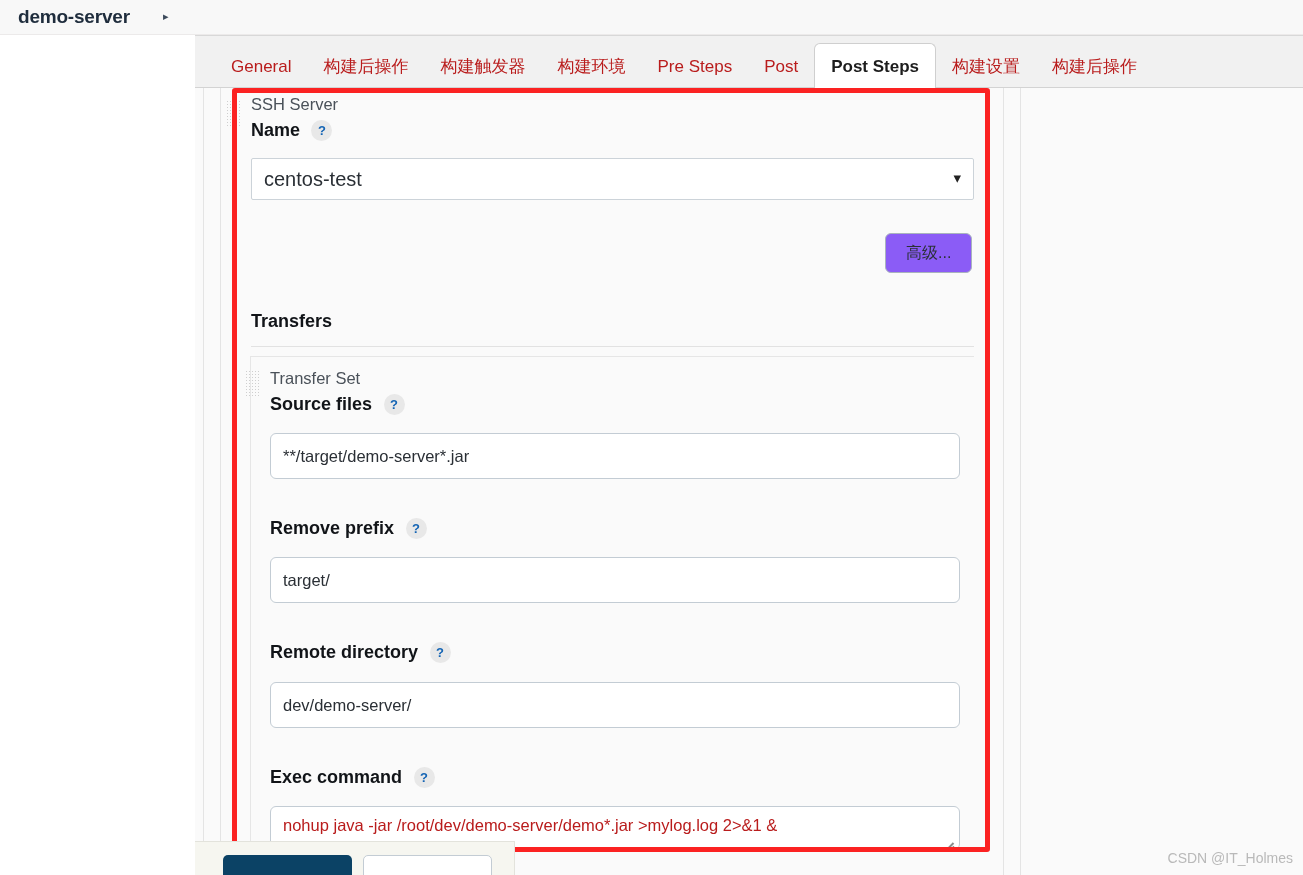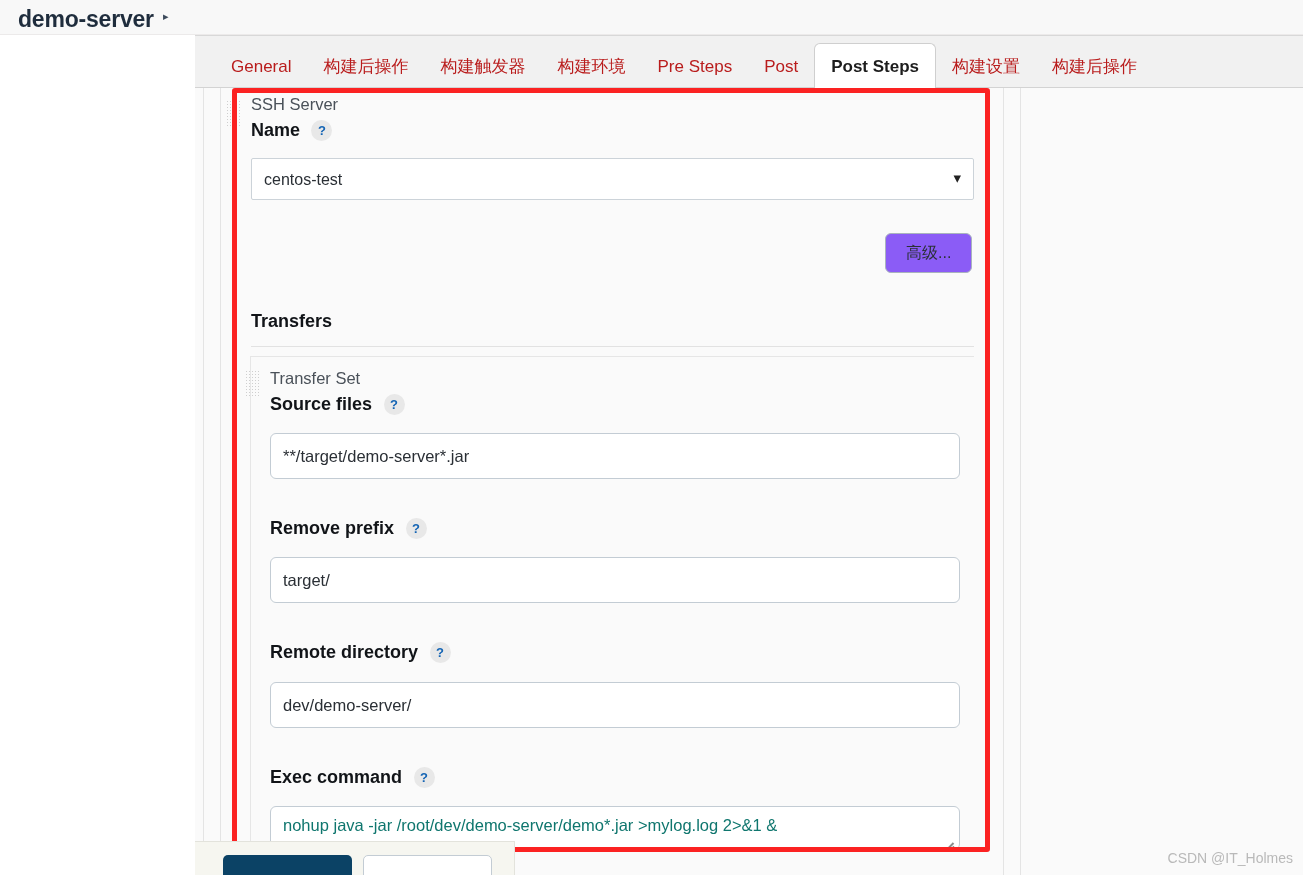--- a/index.html
+++ b/index.html
@@ -14,21 +14,21 @@
   #root { position: relative; width: 1303px; height: 875px; background: #ffffff; }
 
   
   .topbar {
     position: absolute; left: 0; top: 0; width: 1303px; height: 35px;
     background: #f8f8f8;
     border-bottom: 1px solid #eceaea;
   }
   .crumb-name {
     position: absolute; left: 18px; top: 6px;
-    font-size: 23px; font-weight: 700; color: #1f2d3d;
+    font-size: 19px; font-weight: 700; color: #1f2d3d;
     letter-spacing: -0.2px;
   }
   .crumb-caret {
     position: absolute; left: 163px; top: 10px;
     font-size: 11px; color: #3c4a5b;
   }
 
   
   .sidebar {
     position: absolute; left: 0; top: 35px; width: 195px; height: 840px;
@@ -140,21 +140,21 @@
     font-size: 16.5px; color: #2a2f35;
     padding: 0 12px;
     outline: none;
   }
   .sel {
     width: 100%; height: 42px;
     border: 1px solid #ccd3d9;
     border-radius: 2px;
     background: #ffffff;
     font-family: "Liberation Sans", sans-serif;
-    font-size: 16px; color: #2a2f35;
+    font-size: 20px; color: #2a2f35;
     padding: 0 12px;
     outline: none;
     appearance: none; -webkit-appearance: none;
   }
   .sel-wrap { position: relative; }
   .sel-caret {
     position: absolute; right: 13px; top: 12px;
     pointer-events: none; color: #222;
     font-size: 15px; line-height: 15px;
   }
@@ -170,21 +170,21 @@
   }
 
   .hr { height: 1px; background: #e2e2e2; width: 100%; }
 
   .ta {
     width: 100%; height: 44px;
     border: 1px solid #c3ccd4;
     border-radius: 6px;
     background: #ffffff;
     font-family: "Liberation Sans", sans-serif;
-    font-size: 16.5px; color: #0f766e;
+    font-size: 16.5px; color: #b91c1c;
     padding: 9px 12px;
     outline: none;
     resize: none;
     overflow: hidden;
     white-space: nowrap;
   }
   .ta-wrap { position: relative; }
   .ta-grip {
     position: absolute; right: 5px; bottom: 3px;
     width: 12px; height: 12px; pointer-events: none;

